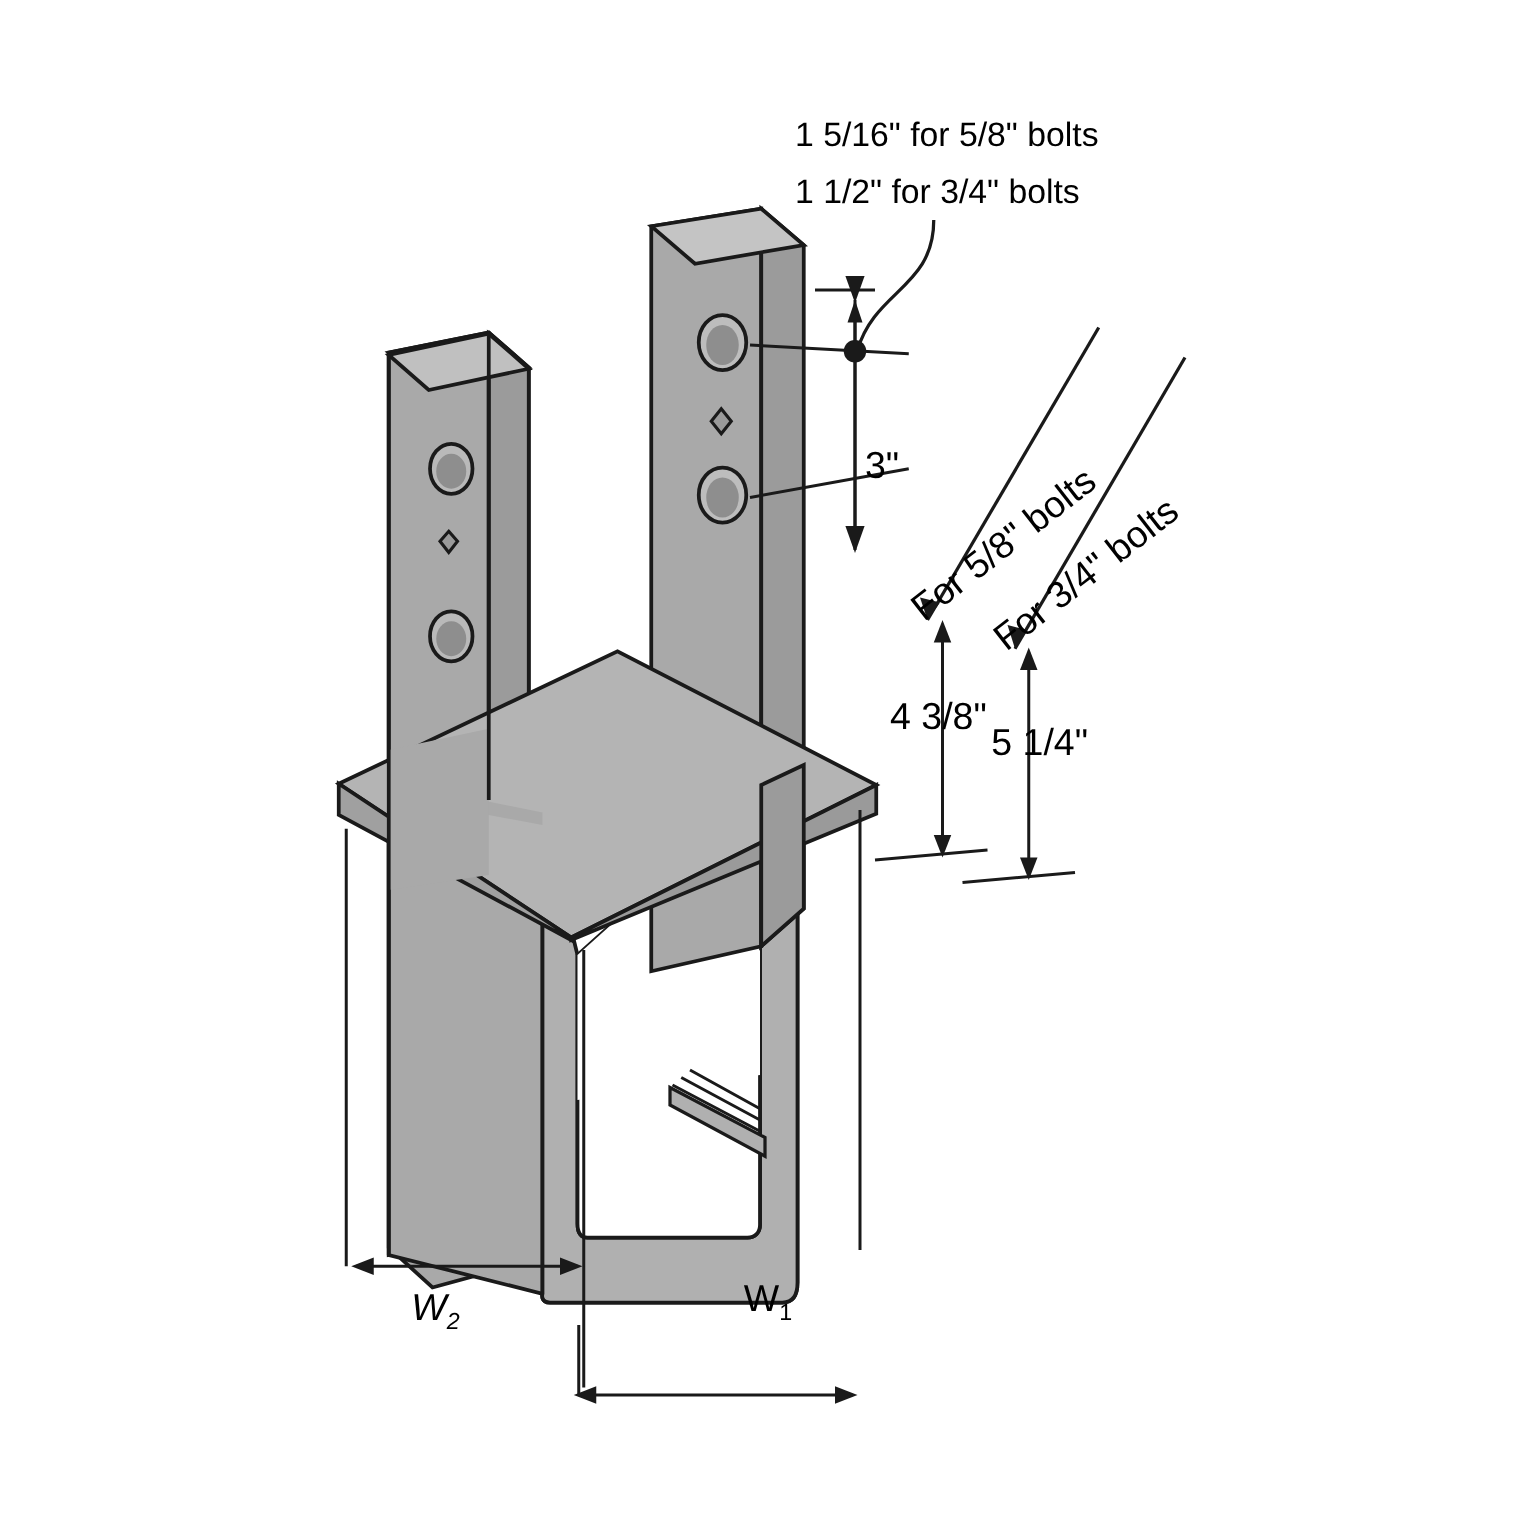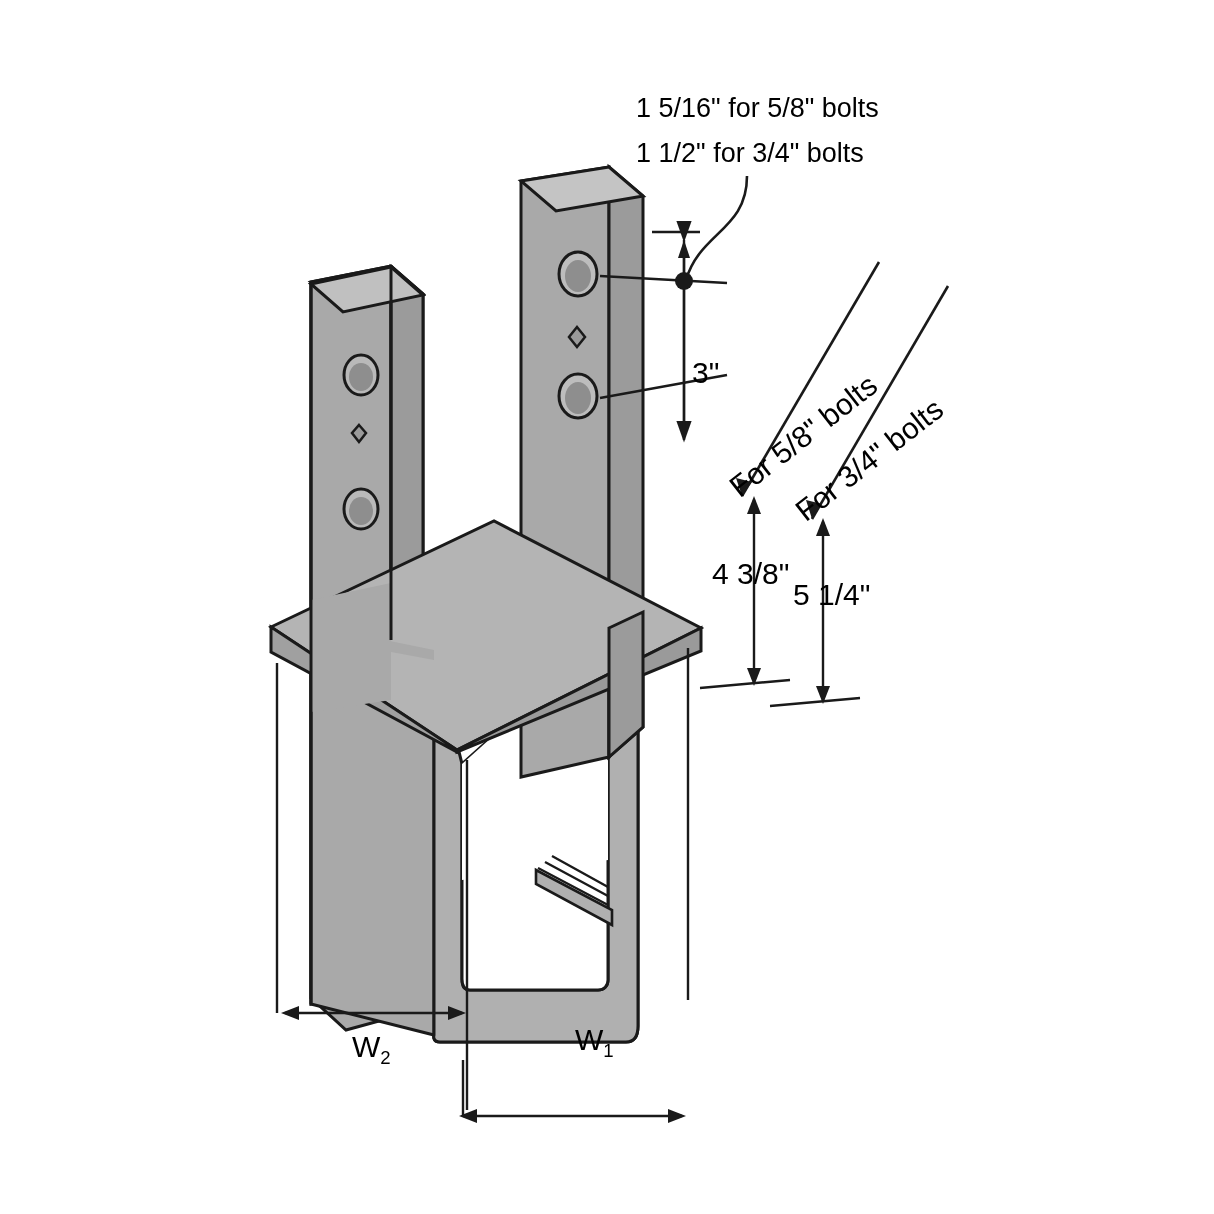--- a/index.html
+++ b/index.html
@@ -164,21 +164,21 @@
   </div>
 
   <div class="lbl t-dim" style="left:712px;top:557px;">
     <span>4 3/8"</span>
   </div>
 
   <div class="lbl t-dim" style="left:793px;top:578px;">
     <span>5 1/4"</span>
   </div>
 
-  <div class="lbl t-w" style="left:352px;top:1030px;">
+  <div class="lbl t-w" style="left:329px;top:1030px;font-style:italic;">
     <span>W</span><sub class="fr">2</sub>
   </div>
 
-  <div class="lbl t-w" style="left:575px;top:1023px;">
+  <div class="lbl t-w" style="left:595px;top:1023px;">
     <span>W</span><sub class="fr">1</sub>
   </div>
 
 </div>
 
 </body></html>

